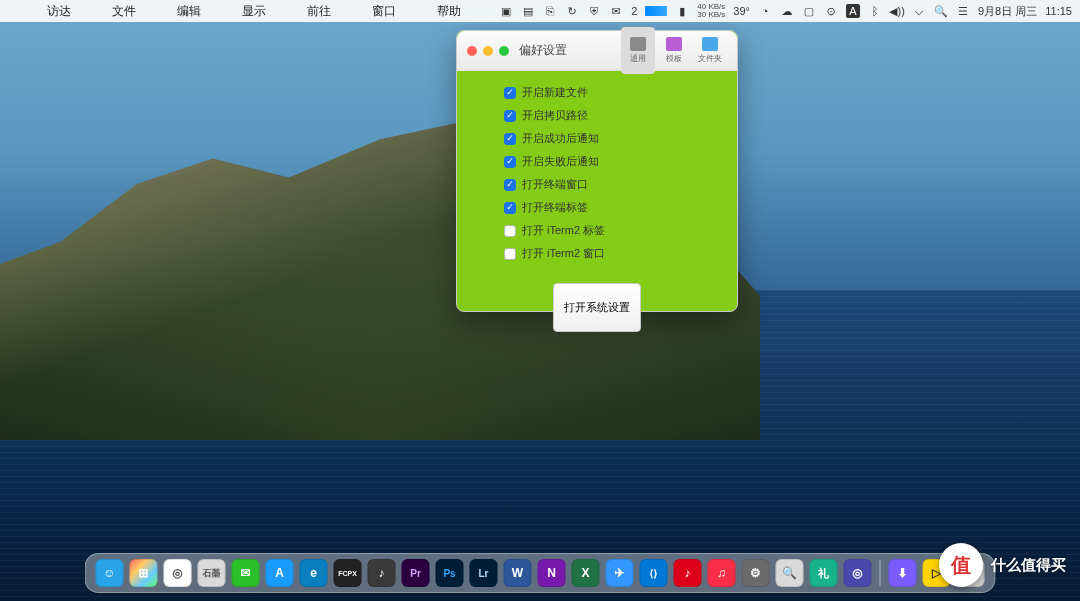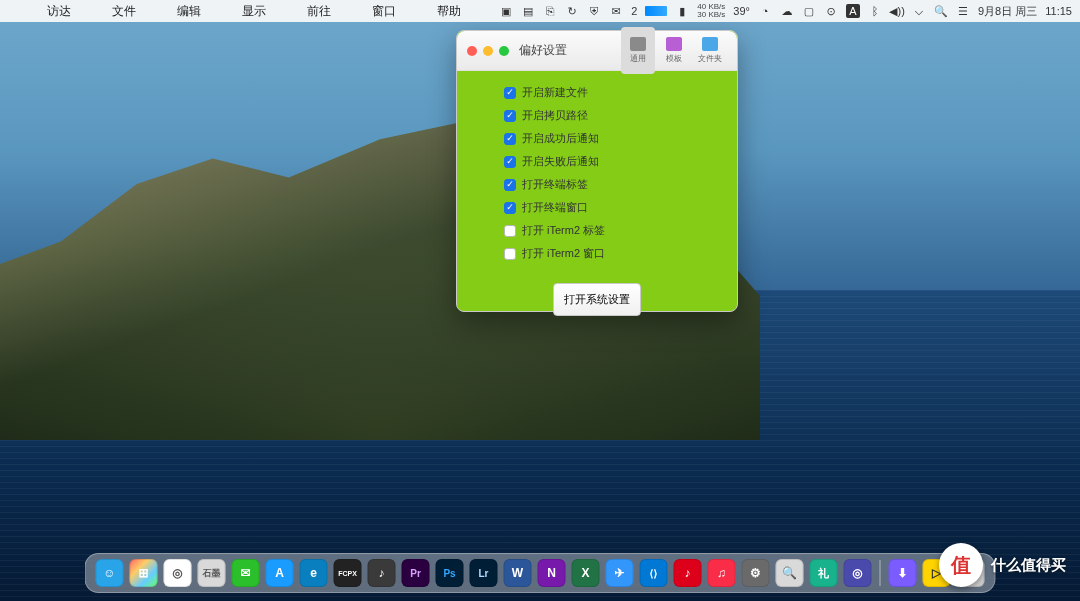--- a/index.html
+++ b/index.html
@@ -46,21 +46,21 @@
 .tab.active{background:#dcdcdc;}
 .tab .tab-ic{width:16px;height:14px;border-radius:2px;margin-bottom:2px;}
 .ic-gen{background:#8a8a8a;} .ic-tpl{background:#b85fd6;} .ic-fld{background:#4aa8e8;}
 .panel-body{padding:14px 40px 10px 47px;}
 .chk-row{display:flex;align-items:center;margin-bottom:8px;cursor:default;}
 .chk{appearance:none;width:12px;height:12px;border-radius:3px;border:1px solid #b7b7b7;margin-right:6px;
   display:inline-flex;align-items:center;justify-content:center;background:#fff;}
 .chk:checked{background:#1a73e8;border-color:#1a73e8;}
 .chk:checked::after{content:"✓";color:#fff;font-size:9px;line-height:1;}
 .panel-footer{display:flex;justify-content:center;margin-top:4px;}
-.sysbtn{font-size:11px;padding:8px 10px;border:1px solid #c9c9c9;border-radius:4px;
+.sysbtn{font-size:11px;padding:16px 10px;border:1px solid #c9c9c9;border-radius:4px;
   background:linear-gradient(#fff,#f0f0f0);cursor:default;}
 
 
 .dock{position:absolute;left:50%;bottom:8px;transform:translateX(-50%);
   background:rgba(240,240,240,.38);backdrop-filter:blur(8px);border-radius:14px;
   padding:5px 10px;display:flex;align-items:center;gap:6px;z-index:30;border:1px solid rgba(255,255,255,.3);}
 .dock .app{width:28px;height:28px;border-radius:6px;display:flex;align-items:center;justify-content:center;
   font-size:12px;color:#fff;font-weight:700;cursor:default;box-shadow:inset 0 0 0 1px rgba(0,0,0,.12);}
 .dock .sep{width:1px;height:26px;background:rgba(255,255,255,.5);margin:0 2px;}
 
@@ -147,25 +147,25 @@
       <label class="chk-row">
         <input type="checkbox" class="chk" checked="" style="">
         <span>开启成功后通知</span>
       </label>
       <label class="chk-row">
         <input type="checkbox" class="chk" checked="" style="">
         <span>开启失败后通知</span>
       </label>
       <label class="chk-row">
         <input type="checkbox" class="chk" checked="" style="">
+        <span>打开终端窗口</span>
+      </label>
+      <label class="chk-row">
+        <input type="checkbox" class="chk" checked="" style="">
         <span>打开终端标签</span>
-      </label>
-      <label class="chk-row">
-        <input type="checkbox" class="chk" checked="" style="">
-        <span>打开终端窗口</span>
       </label>
       <label class="chk-row">
         <input type="checkbox" class="chk" style="">
         <span>打开 iTerm2 标签</span>
       </label>
       <label class="chk-row">
         <input type="checkbox" class="chk" style="">
         <span>打开 iTerm2 窗口</span>
       </label>
     </div>

